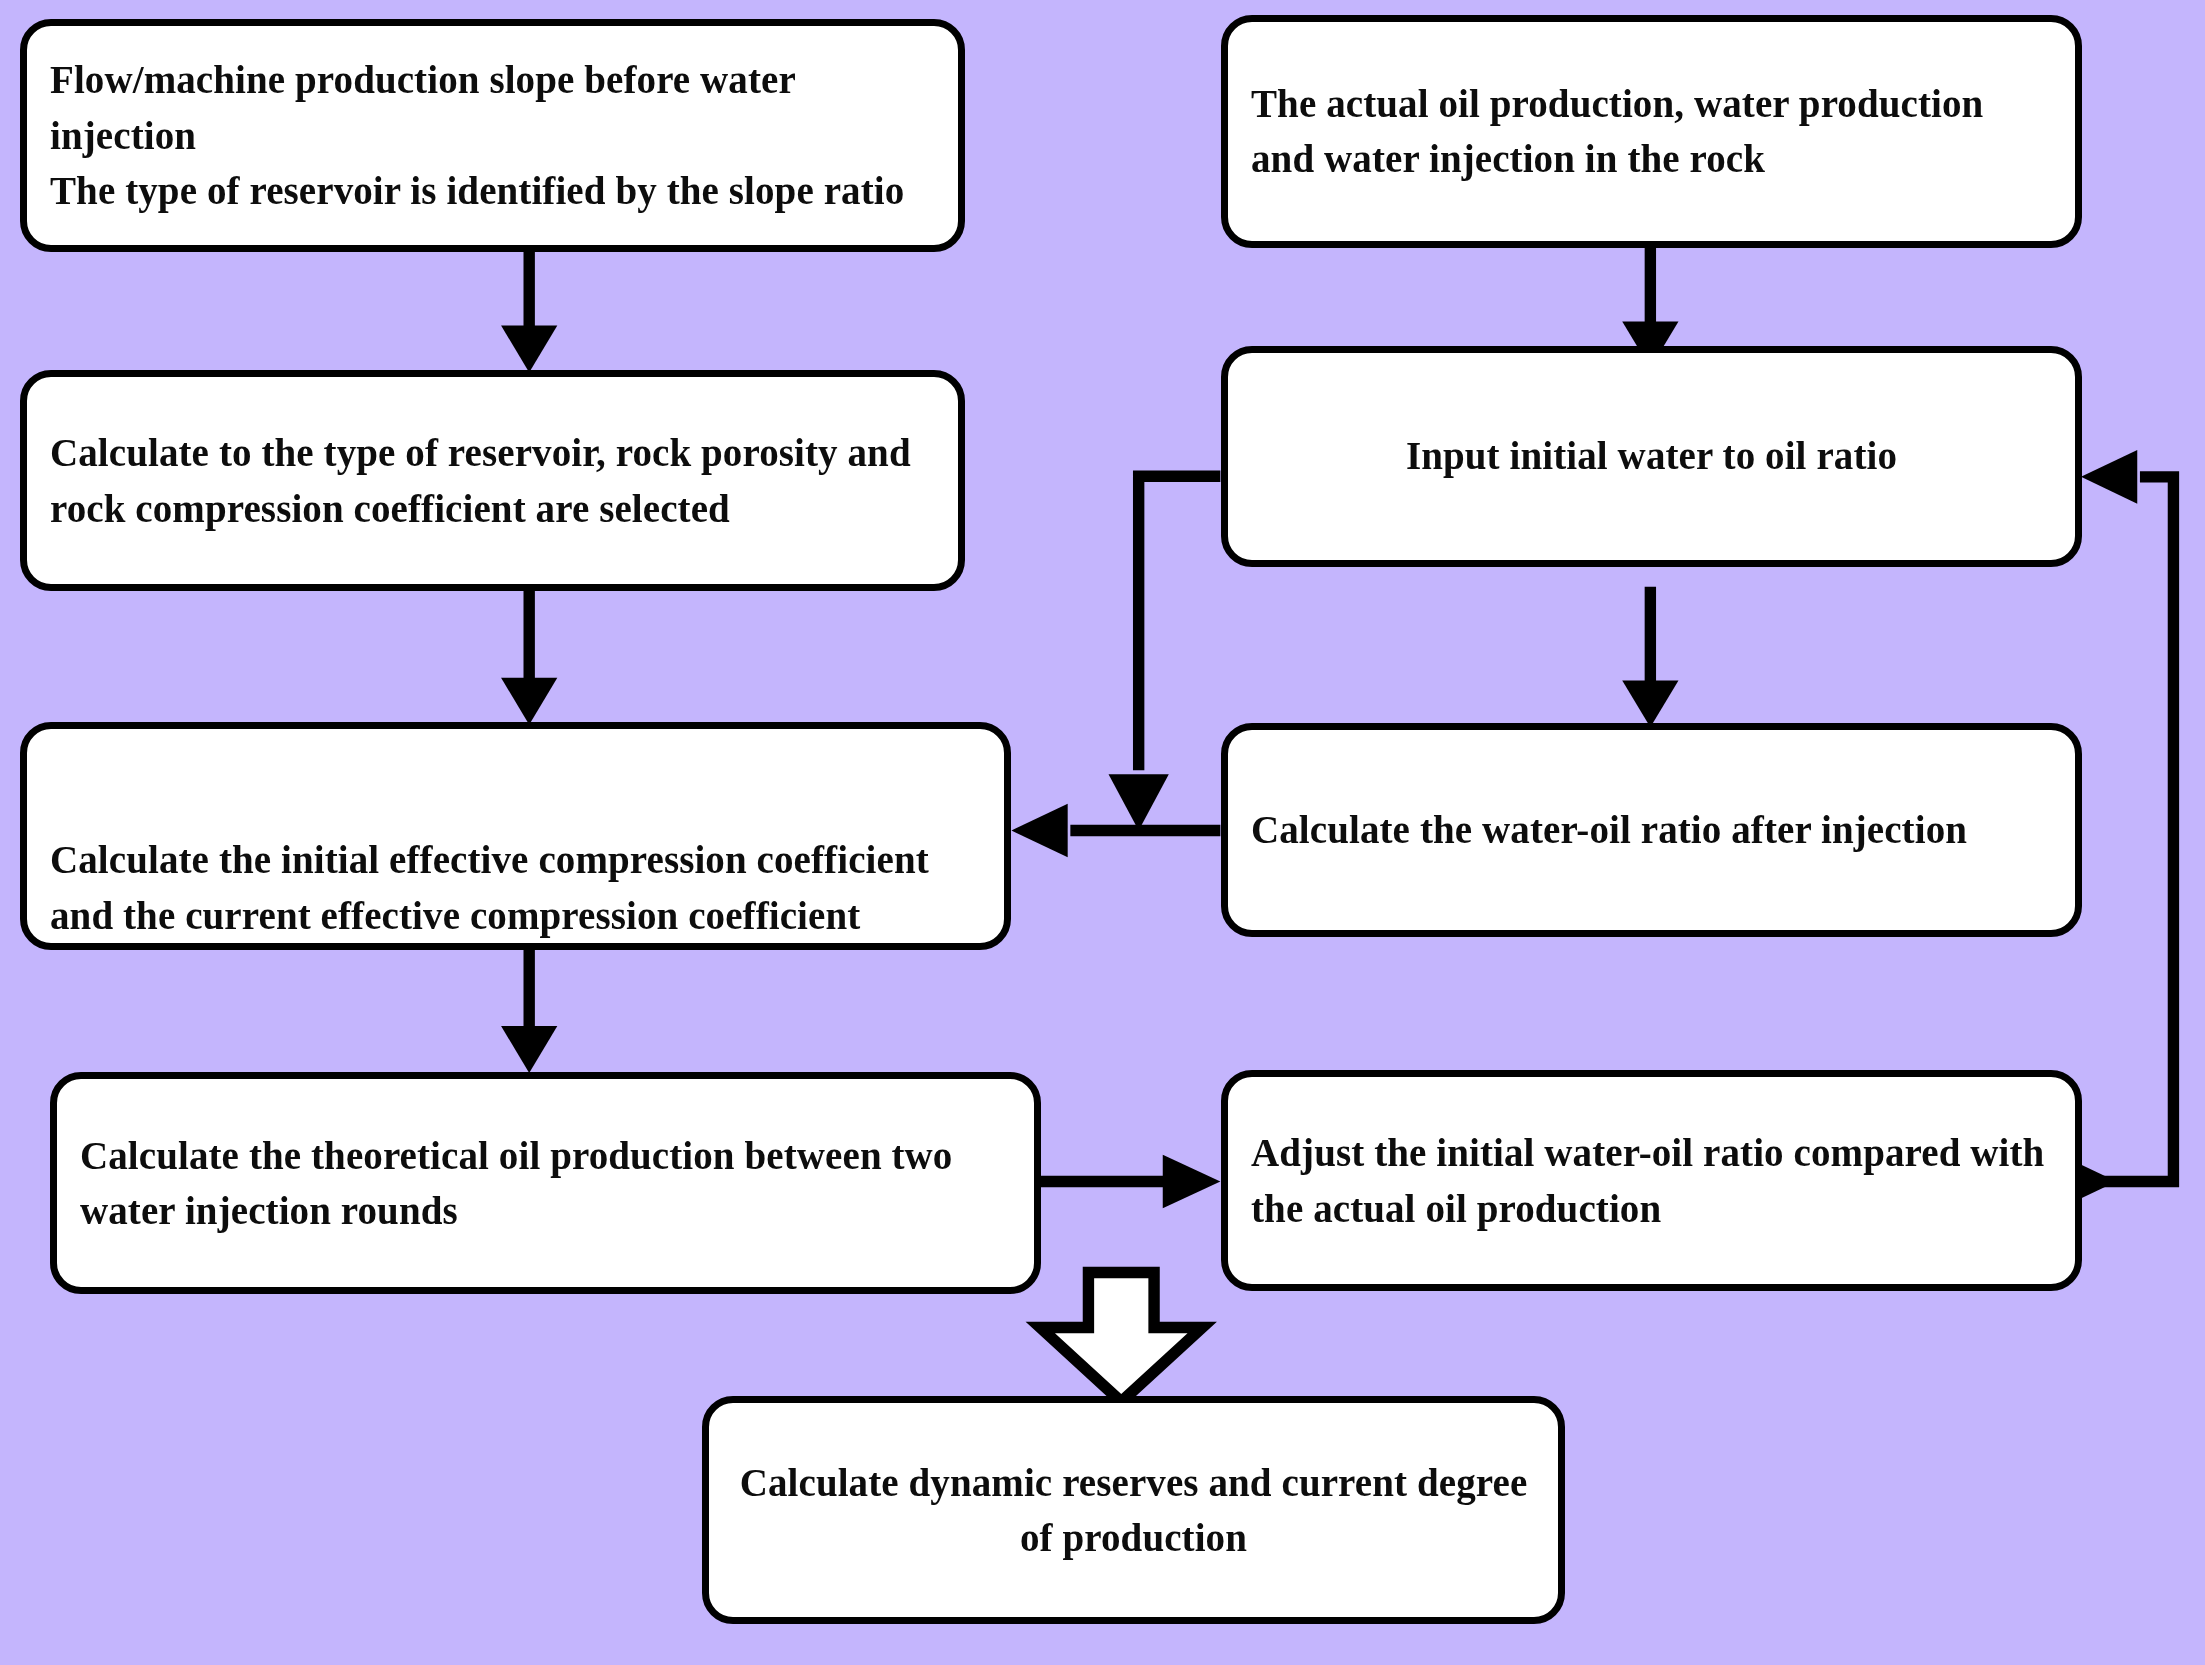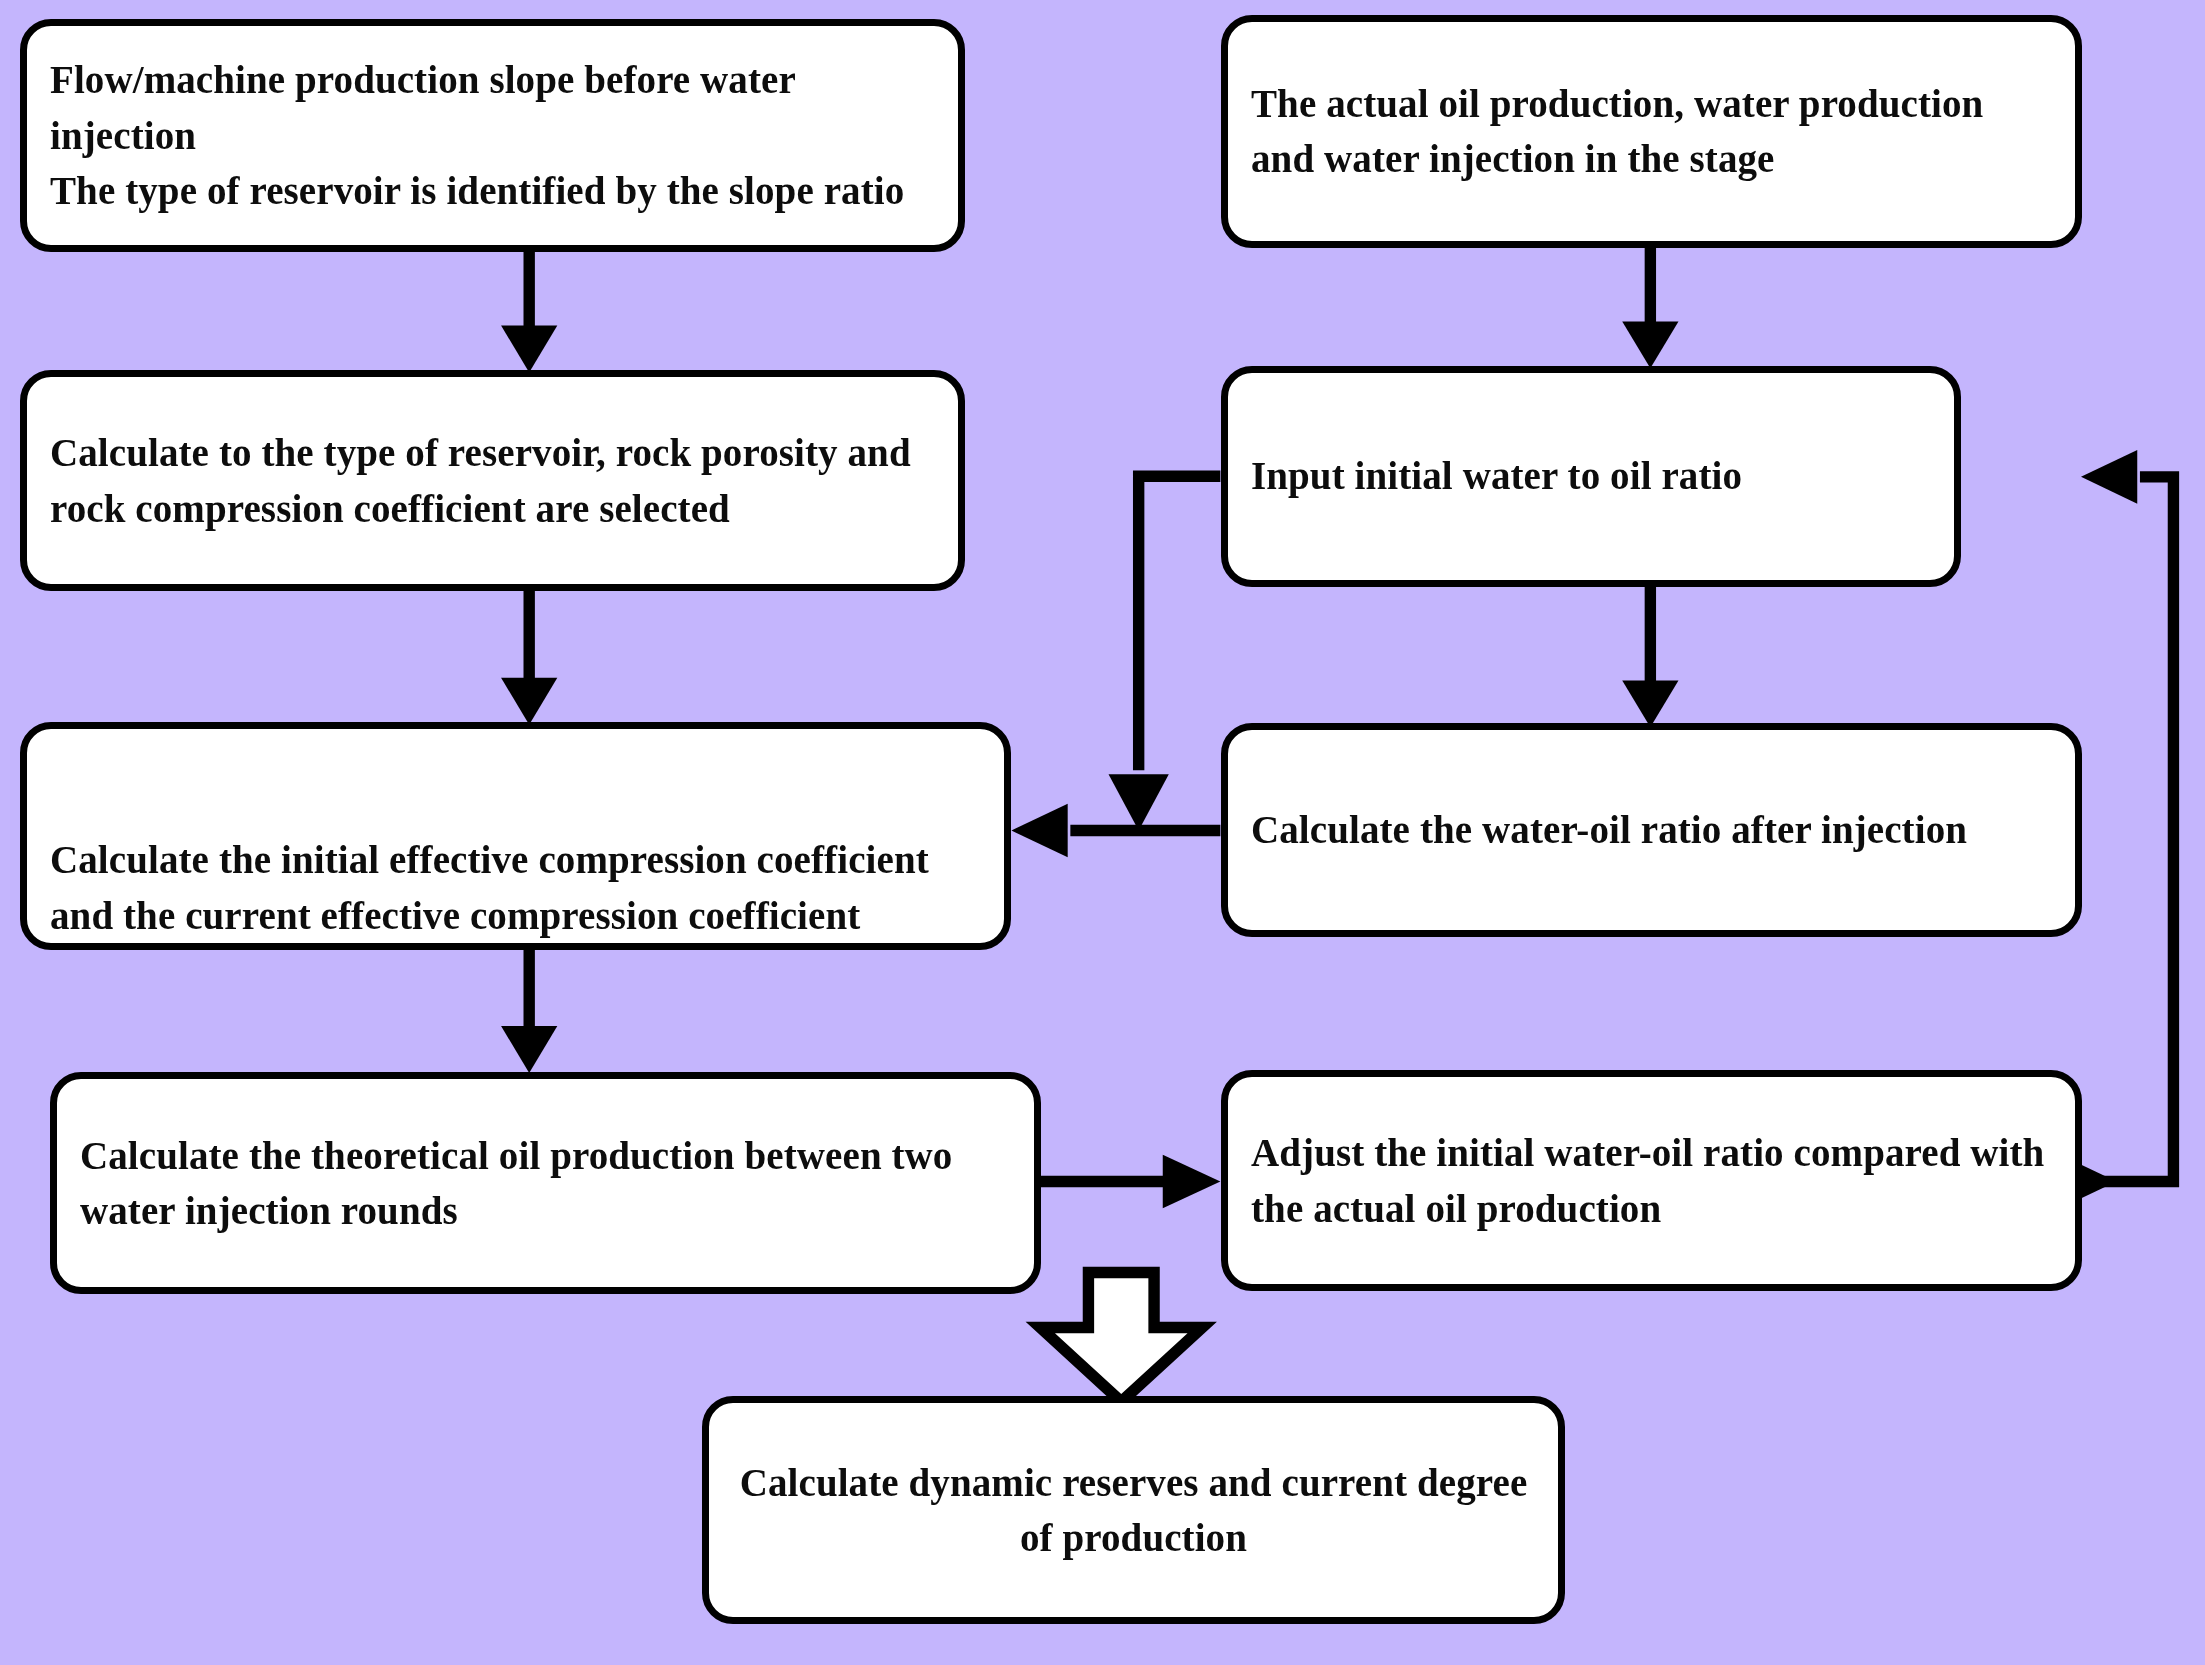--- a/index.html
+++ b/index.html
@@ -42,21 +42,21 @@
     font-weight: bold;
     line-height: 1.42;
     color: #0d0d0d;
     white-space: pre-line;
     letter-spacing: 0.1px;
   }
   
   #node-slope-identify     { left: 20px;   top: 19px;   width: 945px; height: 233px; }
   #node-actual-production  { left: 1221px; top: 14.7px;   width: 861px; height: 233px; }
   #node-select-params      { left: 20px;   top: 370px;  width: 945px; height: 221px; }
-  #node-input-ratio        { left: 1221px; top: 366px;  width: 740px; height: 221px; }
+  #node-input-ratio        { left: 1221px; top: 346px;  width: 861px; height: 221px; text-align: center; }
   #node-compression-coeff  { left: 20px;   top: 722px; width: 991px; height: 228px; align-items: flex-end; }
   #node-calc-wor           { left: 1221px; top: 723px; width: 861px; height: 214px; }
   #node-theoretical-oil    { left: 20px;   top: 1072px; width: 991px; height: 222px; margin-left: 30px; }
   #node-adjust-ratio       { left: 1221px; top: 1070px; width: 861px; height: 221px; }
   #node-dynamic-reserves   { left: 702px; top: 1396px; width: 863px; height: 228px; text-align: center; }
 
   
   #node-input-ratio .node-text,
   #node-calc-wor .node-text { line-height: 1.3; }
 </style>
@@ -134,21 +134,21 @@
                L1625,1982 Z" fill="#ffffff" stroke="#000000" stroke-width="17" stroke-linejoin="miter"></path>
     </g>
   </svg>
 
   <div class="node" id="node-slope-identify">
     <span class="node-text">Flow/machine production slope before water injection
 The type of reservoir is identified by the slope ratio</span>
   </div>
 
   <div class="node" id="node-actual-production">
-    <span class="node-text">The actual oil production, water production and water injection in the stage</span>
+    <span class="node-text">The actual oil production, water production and water injection in the rock</span>
   </div>
 
   <div class="node" id="node-select-params">
     <span class="node-text">Calculate to the type of reservoir, rock porosity and rock compression coefficient are selected</span>
   </div>
 
   <div class="node" id="node-input-ratio">
     <span class="node-text">Input initial water to oil ratio</span>
   </div>
 

